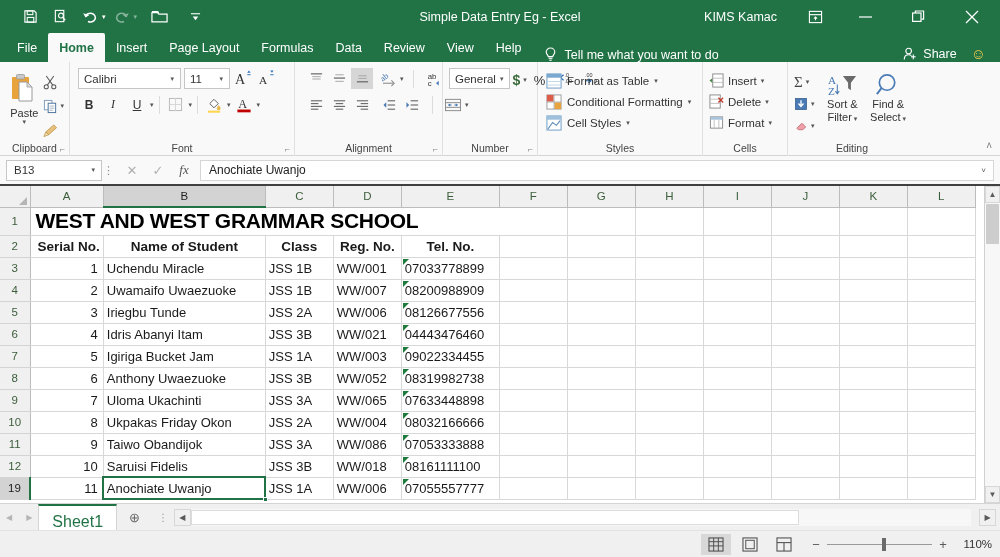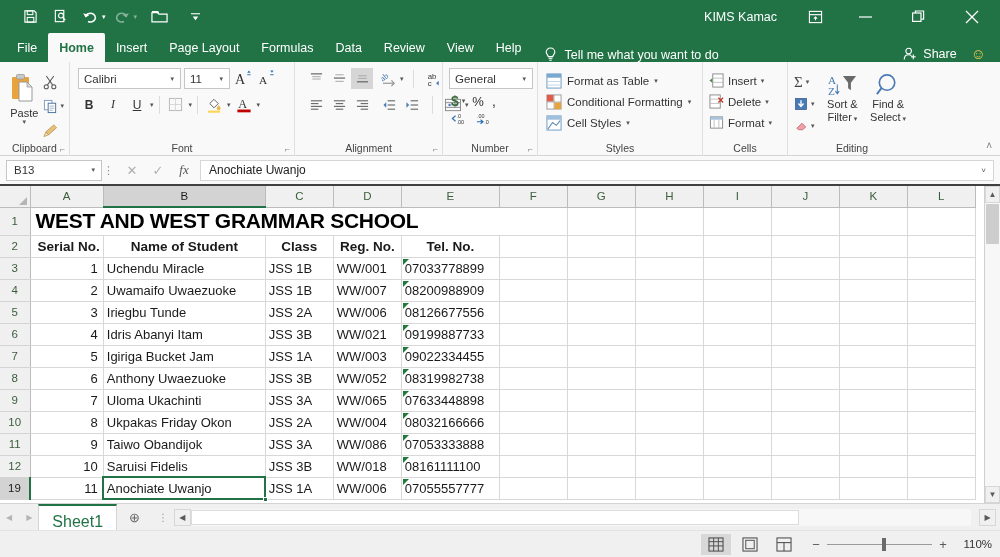--- a/index.html
+++ b/index.html
@@ -293,20 +293,21 @@
           </svg>
       </div>
       <div class="qat-btn" style="margin-left:6px">
         <svg width="11" height="11" viewBox="0 0 12 12">
             <line x1="1" y1="3" x2="11" y2="3" stroke="#fff" stroke-width="1.2"></line>
             <path d="M3 6 L9 6 L6 10 Z" fill="#fff"></path>
           </svg>
       </div>
     </div>
 
+    <div class="title-text">Simple Data Entry Eg  -  Excel</div>
 
     <div class="title-right">
       <span class="user-name">KIMS Kamac</span>
       <div class="win-btn acct">
         <svg width="15" height="14" viewBox="0 0 16 15">
             <rect x="1.5" y="1.5" width="13" height="12" fill="none" stroke="#fff" stroke-width="1.2"></rect>
             <line x1="1.5" y1="5" x2="14.5" y2="5" stroke="#fff" stroke-width="1.2"></line>
             <path d="M8 7.5 L8 11 M6.3 9.3 L8 7.5 L9.7 9.3" fill="none" stroke="#fff" stroke-width="1.1"></path>
           </svg>
       </div>
@@ -576,21 +577,21 @@
               </svg>
           </div>
           <span class="caret-dn">▾</span>
         </div>
       </div>
       <div class="group-label">Alignment</div>
       <span class="dialog-launcher">⌐</span>
     </div>
 
     <div class="group g-num">
-      <div class="group-body" style="flex-direction:column; padding-left:6px">
+      <div class="group-body" style="flex-direction:row; padding-left:6px">
         <div class="combo num-combo">
           <span>General</span>
           <span class="cb-caret">▾</span>
         </div>
         <div class="num-row2">
           <span style="font-size:14px;color:#3a6b3a;font-weight:bold">$</span>
           <span class="caret-dn">▾</span>
           <span style="font-size:13px;color:#333;margin-left:4px">%</span>
           <span style="font-size:14px;color:#333;margin-left:5px">,</span>
         </div>
@@ -879,21 +880,21 @@
               <td class="cell "><span></span></td>
               <td class="cell "><span></span></td>
               <td class="cell "><span></span></td>
             </tr>
             <tr>
               <td class="rowhdr">6</td>
               <td class="cell num"><span>4</span></td>
               <td class="cell "><span>Idris Abanyi Itam</span></td>
               <td class="cell "><span>JSS 3B</span></td>
               <td class="cell "><span>WW/021</span></td>
-              <td class="cell "><span class="errtri"></span><span>09199887733</span></td>
+              <td class="cell "><span class="errtri"></span><span>04443476460</span></td>
               <td class="cell "><span></span></td>
               <td class="cell "><span></span></td>
               <td class="cell "><span></span></td>
               <td class="cell "><span></span></td>
               <td class="cell "><span></span></td>
               <td class="cell "><span></span></td>
               <td class="cell "><span></span></td>
             </tr>
             <tr>
               <td class="rowhdr">7</td>

